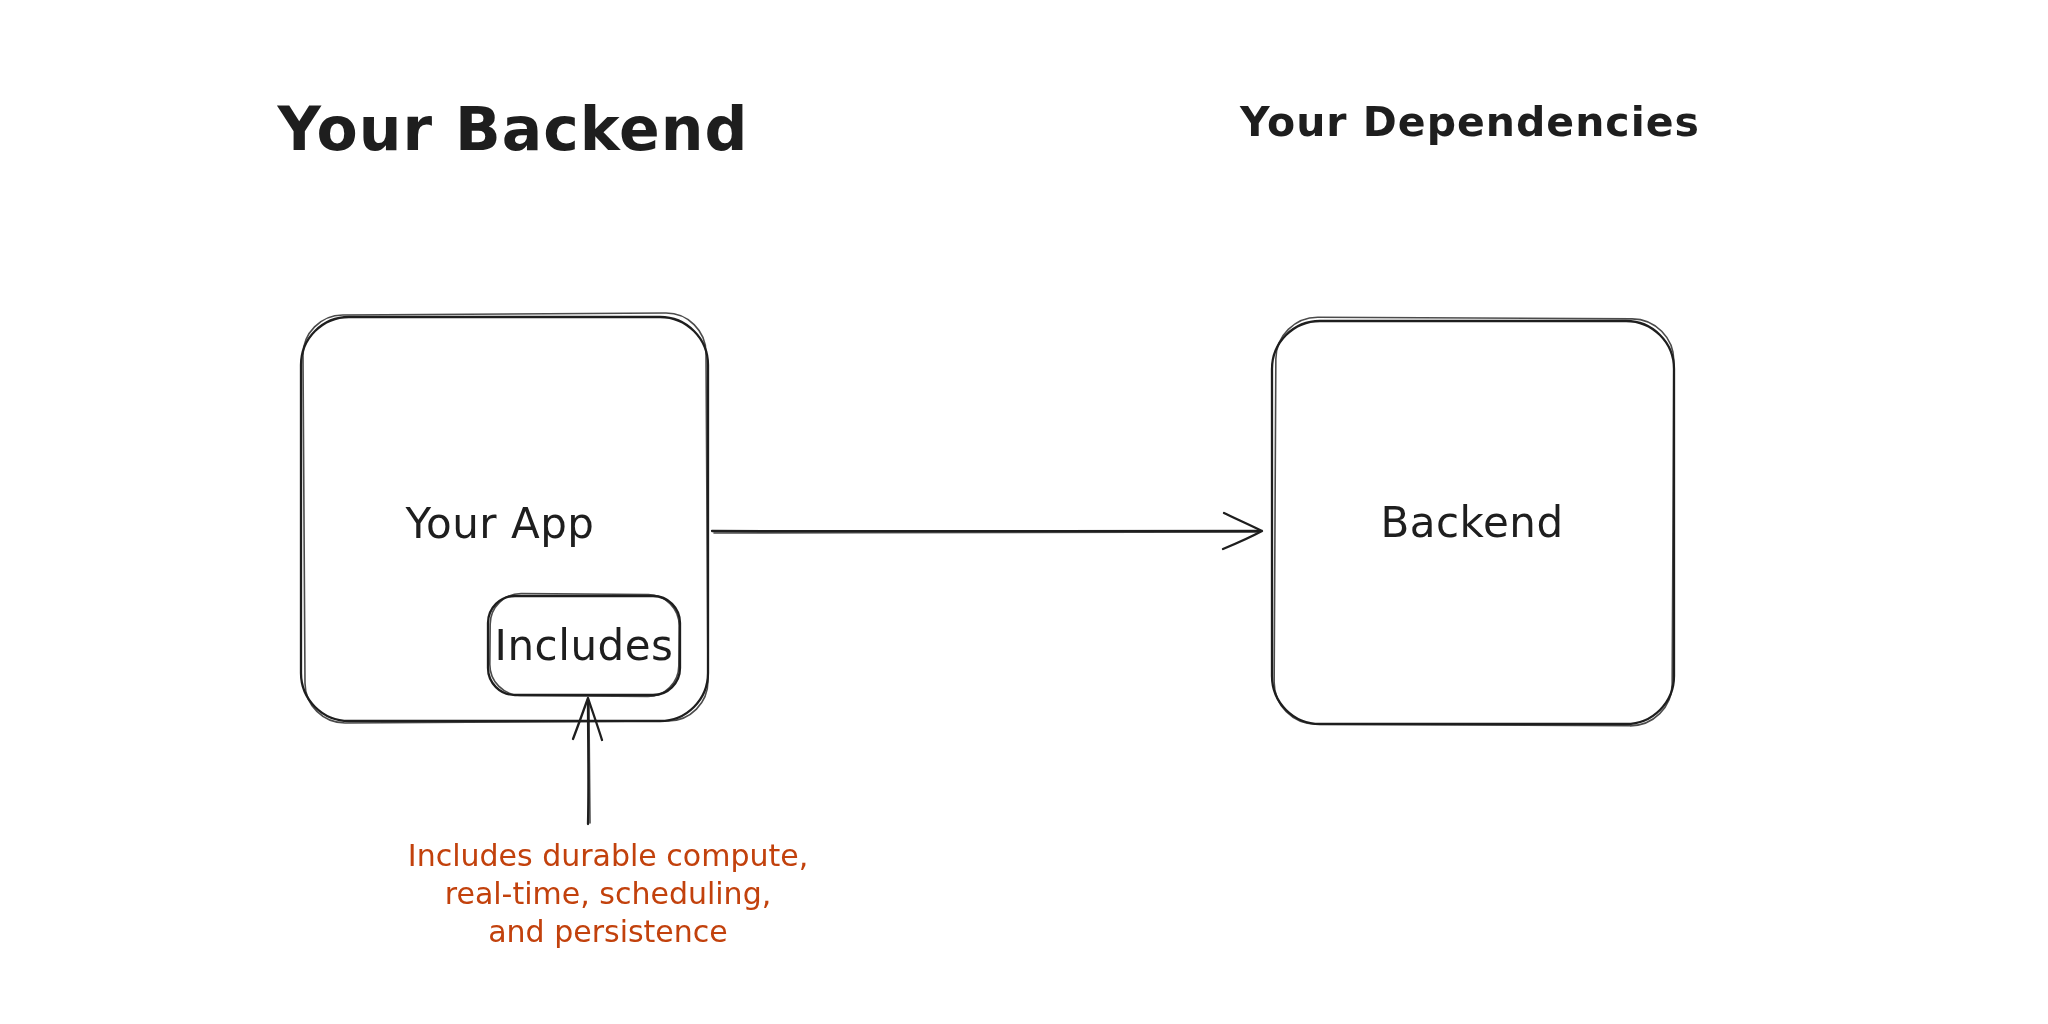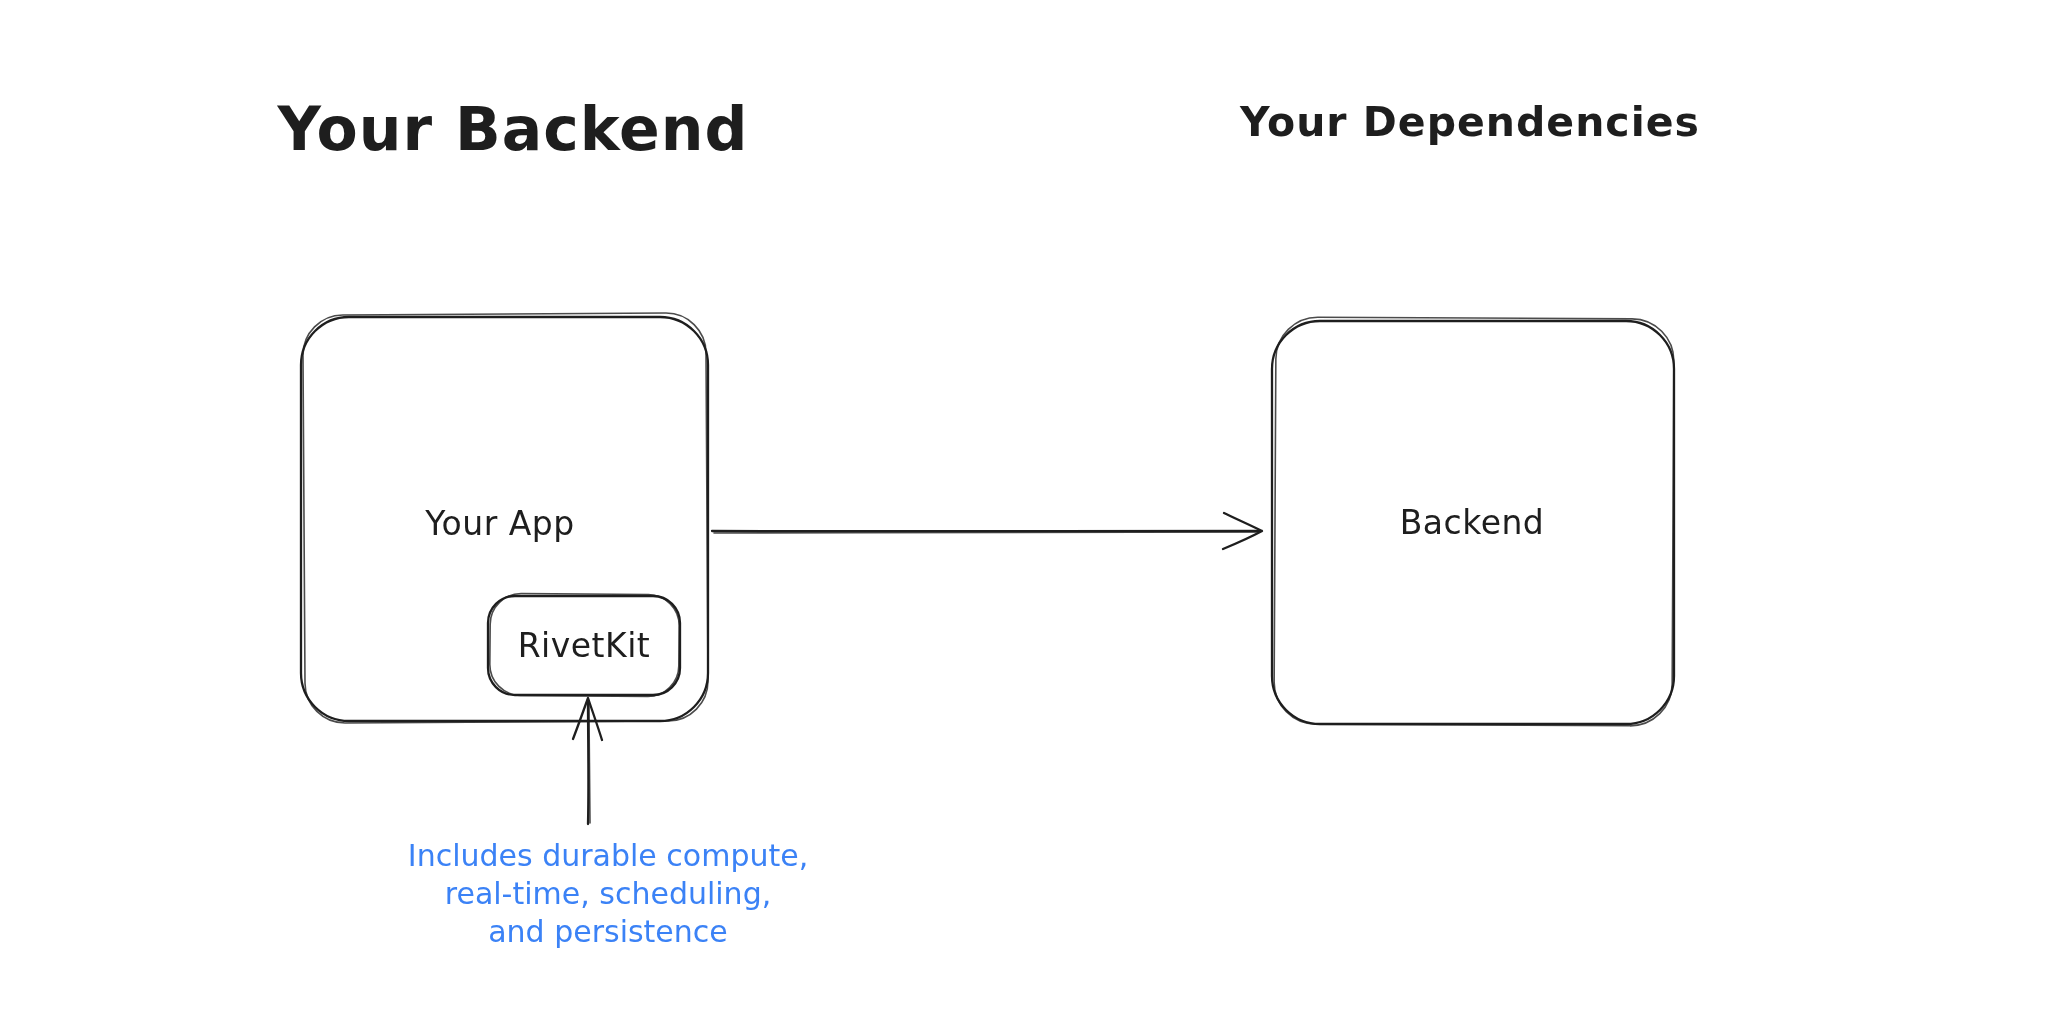--- a/index.html
+++ b/index.html
@@ -32,36 +32,36 @@
     text-align: center;
   }
   .section-title {
     font-size: 60px;
     font-weight: bold;
     letter-spacing: 1px;
   }
   .title-backend      { left: 513px;  top: 129px; }
   .title-dependencies { left: 1470px; top: 122px; font-size: 41px; }
   .node-label {
-    font-size: 33px;
+    font-size: 42px;
     letter-spacing: 0.5px;
   }
   .label-your-app { left: 500px;  top: 523px; }
   .label-rivetkit { left: 584px;  top: 645px; }
   .label-database { left: 1472px; top: 522px; }
   .annotation {
     position: absolute;
     left: 608px;
     top: 894px;
     transform: translate(-50%, -50%);
     font-size: 30px;
     line-height: 38px;
     text-align: center;
     white-space: nowrap;
-    color: #3b82f6;
+    color: #c2410c;
   }
   svg .ink {
     fill: none;
     stroke-width: 2.3;
     stroke-linecap: round;
     stroke-linejoin: round;
   }
   svg .ghost {
     fill: none;
     stroke-width: 1.6;
@@ -104,21 +104,21 @@
       <path class="ink" d="M 588 698 C 583 712, 578 726, 573 739 M 588 698 C 593 713, 598 727, 602 740" stroke="#1e1e1e"></path>
     </g>
   </svg>
 
   <div class="label section-title title-backend">Your Backend</div>
 
   <div class="label section-title title-dependencies">Your Dependencies</div>
 
   <div class="label node-label label-your-app">Your App</div>
 
-  <div class="label node-label label-rivetkit">RivetKit</div>
+  <div class="label node-label label-rivetkit">Includes</div>
 
   <div class="label node-label label-database">Backend</div>
 
   <div class="annotation">
     <div>Includes durable compute,</div>
     <div>real-time, scheduling,</div>
     <div>and persistence</div>
   </div>
 
 </div>

